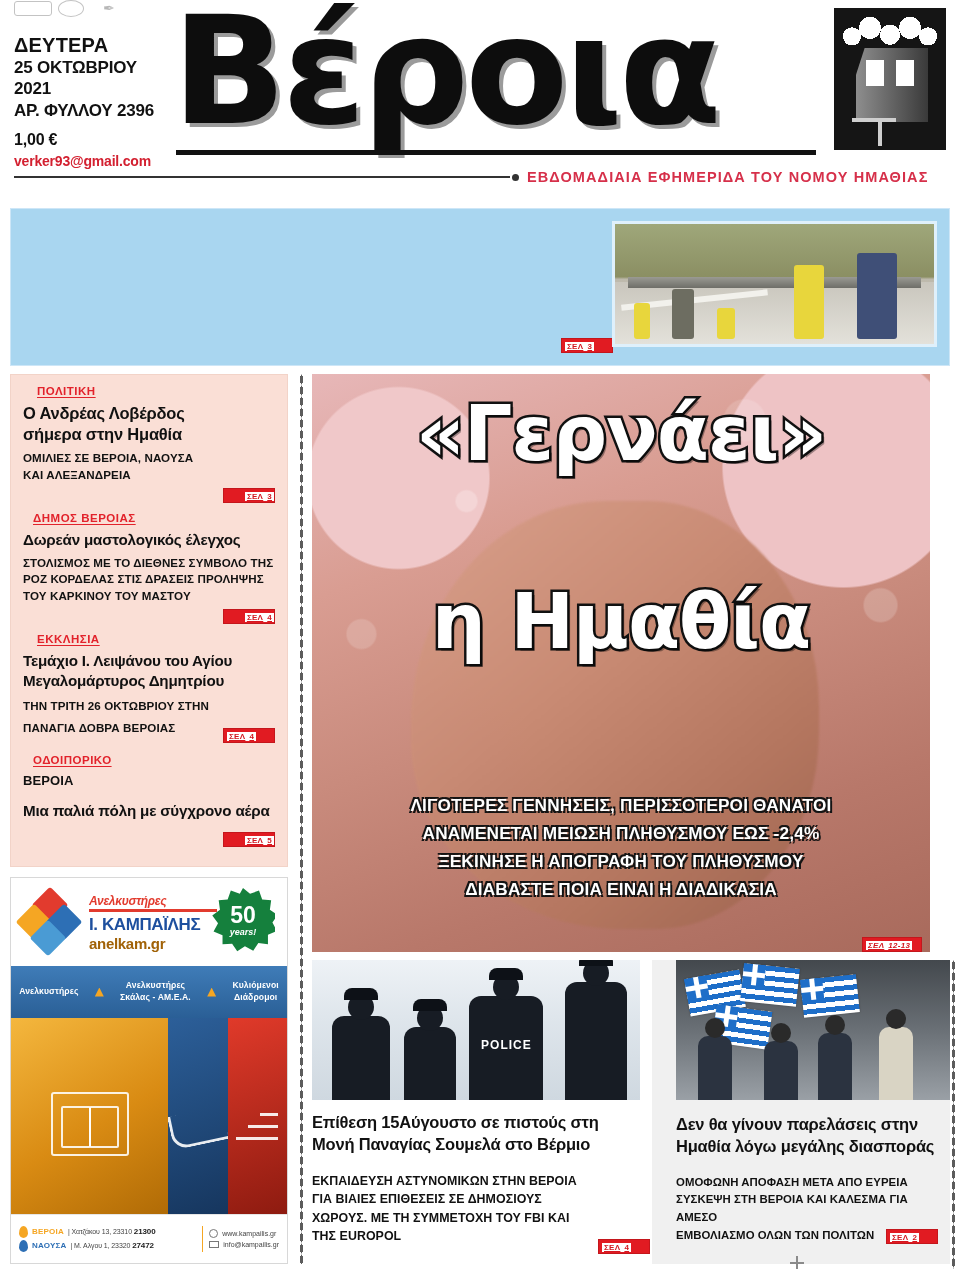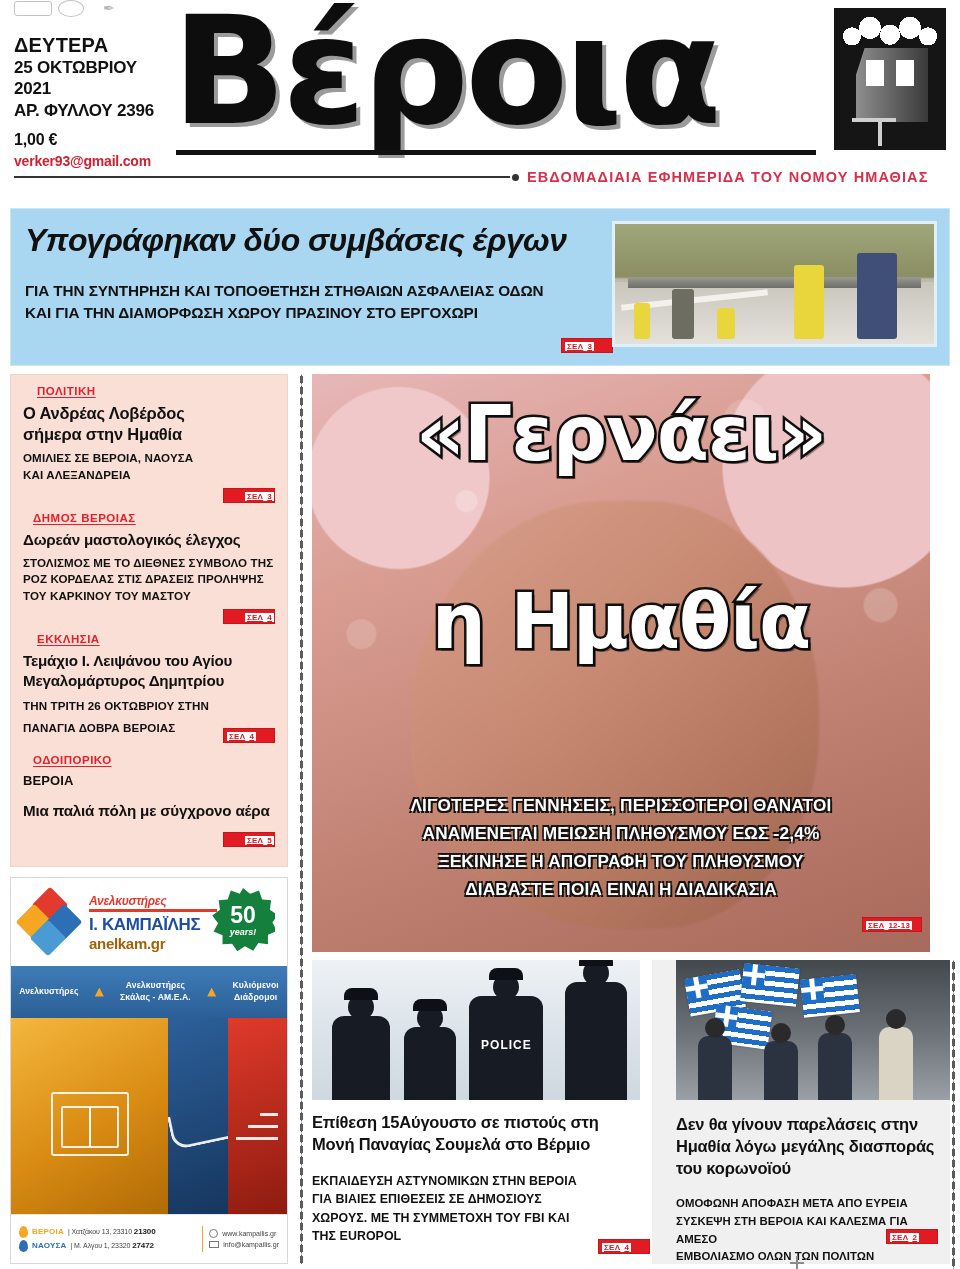--- a/index.html
+++ b/index.html
@@ -407,21 +407,21 @@
     left: 0; right: 0; top: 418px;
     text-align: center;
     color: #ffffff;
     font-size: 17.2px;
     font-weight: bold;
     line-height: 1.62;
     letter-spacing: .2px;
     text-shadow: 2px 2px 0 #141414, -1.6px -1.6px 0 #141414, 1.6px -1.6px 0 #141414, -1.6px 1.6px 0 #141414;
     padding: 0 18px;
   }
-  .lead-sel { position: absolute; right: 8px; bottom: 20px; }
+  .lead-sel { position: absolute; right: 8px; bottom: 0; font-style: italic; }
   .lead-sel .sel-badge { width: 60px; }
 
   
   .bottom {
     position: absolute;
     left: 0; top: 586px;
     width: 638px; height: 304px;
     display: flex;
   }
   .story { position: relative; }
@@ -519,27 +519,20 @@
     </div>
 
     <div class="subtitle-row">
       <div class="sub-rule"></div>
       <div class="sub-dot"></div>
       <div class="sub-text">ΕΒΔΟΜΑΔΙΑΙΑ ΕΦΗΜΕΡΙΔΑ ΤΟΥ ΝΟΜΟΥ ΗΜΑΘΙΑΣ</div>
     </div>
   </div>
 
   <div class="banner">
-    <div class="banner-left">
-      <div class="banner-title">Υπογράφηκαν δύο συμβάσεις έργων</div>
-      <div class="banner-sub">
-        <div>ΓΙΑ ΤΗΝ ΣΥΝΤΗΡΗΣΗ ΚΑΙ ΤΟΠΟΘΕΤΗΣΗ ΣΤΗΘΑΙΩΝ ΑΣΦΑΛΕΙΑΣ ΟΔΩΝ</div>
-        <div>ΚΑΙ ΓΙΑ ΤΗΝ ΔΙΑΜΟΡΦΩΣΗ ΧΩΡΟΥ ΠΡΑΣΙΝΟΥ ΣΤΟ ΕΡΓΟΧΩΡΙ</div>
-      </div>
-    </div>
 
     <div class="banner-sel">
       <div class="sel-badge">
         <span>ΣΕΛ</span><span>3</span>
       </div>
     </div>
 
     <div class="banner-photo">
       <div class="bp-road"></div>
       <div class="bp-rail"></div>
@@ -767,21 +760,20 @@
             <div class="kid" style="left:52%;height:48%;">
                 <div class="h"></div>
               </div>
             <div class="kid" style="left:74%;height:52%;background:#d9d4c4;">
                 <div class="h"></div>
               </div>
           </div>
           <div class="st-head">
             <div>Δεν θα γίνουν παρελάσεις στην</div>
             <div>Ημαθία λόγω μεγάλης διασποράς</div>
-            <div>του κορωνοϊού</div>
           </div>
           <div class="st-deck small">
             <div> ΟΜΟΦΩΝΗ ΑΠΟΦΑΣΗ ΜΕΤΑ ΑΠΟ ΕΥΡΕΙΑ</div>
             <div>ΣΥΣΚΕΨΗ ΣΤΗ ΒΕΡΟΙΑ ΚΑΙ ΚΑΛΕΣΜΑ ΓΙΑ ΑΜΕΣΟ</div>
             <div>ΕΜΒΟΛΙΑΣΜΟ ΟΛΩΝ ΤΩΝ ΠΟΛΙΤΩΝ</div>
           </div>
           <div class="st-sel">
             <div class="sel-badge">
               <span>ΣΕΛ</span><span>2</span>
             </div>

